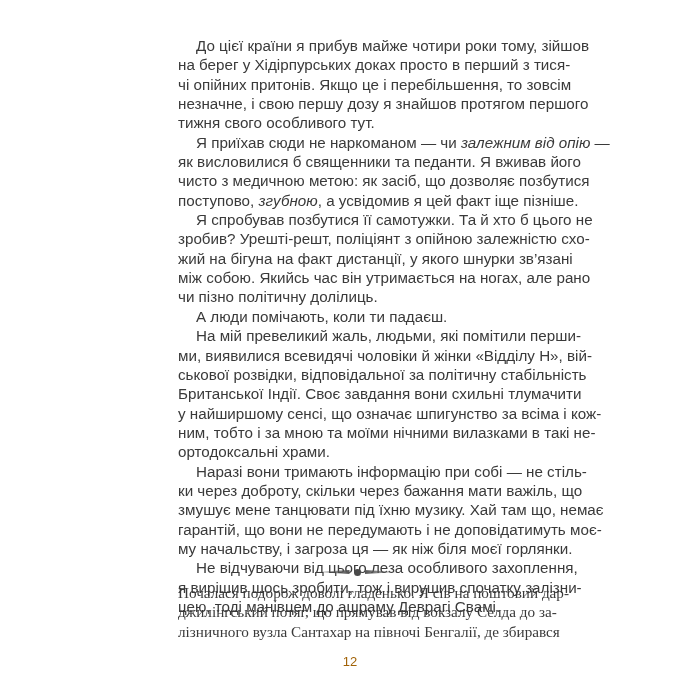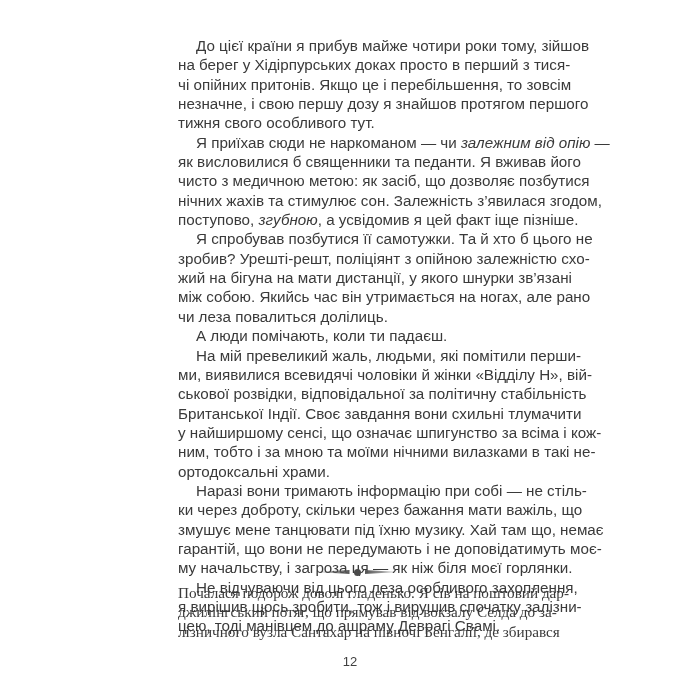--- a/index.html
+++ b/index.html
@@ -17,42 +17,41 @@
     position:absolute; left:310px; top:566px; width:94px; height:12px;
     display:flex; align-items:center; justify-content:center;
   }
   .orn-bar-l { width:34px; height:4px; background:linear-gradient(to right, rgba(80,80,80,0.2), #555); clip-path:polygon(0 50%, 100% 0, 100% 100%); }
   .orn-bar-r { width:34px; height:4px; background:linear-gradient(to left, rgba(80,80,80,0.2), #555); clip-path:polygon(0 0, 100% 50%, 0 100%); }
   .orn-dot { width:7px; height:7px; border-radius:50%; background:#4a4a4a; margin:0 4px; }
   .page2 { position:absolute; left:178px; top:583px; width:355px;
     font-family:"Liberation Serif", "DejaVu Serif", serif;
     font-size:15.2px; line-height:19.35px; color:#3a3a3a; }
   .pagenum { position:absolute; left:0; width:700px; top:654px; text-align:center;
-    font-family:"Liberation Sans", "DejaVu Sans", sans-serif; font-size:13px; color:#404040; }
+    font-family:"Liberation Sans", "DejaVu Sans", sans-serif; font-size:13px; color:#a16207; }
   i { font-style:italic;margin-top:44px; }
 </style>
 </head>
 <body>
 
 <div class="page" id="sec1">
     <span class="line indent">До цієї країни я прибув майже чотири роки тому, зійшов</span>
     <span class="line">на берег у Хідірпурських доках просто в перший з тися-</span>
     <span class="line">чі опійних притонів. Якщо це і перебільшення, то зовсім</span>
     <span class="line">незначне, і свою першу дозу я знайшов протягом першого</span>
     <span class="line last">тижня свого особливого тут.</span>
     <span class="line indent">Я приїхав сюди не наркоманом — чи <i>залежним від опію</i> —</span>
     <span class="line">як висловилися б священники та педанти. Я вживав його</span>
     <span class="line">чисто з медичною метою: як засіб, що дозволяє позбутися</span>
-    <span class="line">нічних жахів та стимулює сон. Залежність з’явилася згодом,</span>
     <span class="line last">поступово, <i>згубною</i>, а усвідомив я цей факт іще пізніше.</span>
     <span class="line indent">Я спробував позбутися її самотужки. Та й хто б цього не</span>
     <span class="line">зробив? Урешті-решт, поліціянт з опійною залежністю схо-</span>
-    <span class="line">жий на бігуна на мати дистанції, у якого шнурки зв’язані</span>
+    <span class="line">жий на бігуна на факт дистанції, у якого шнурки зв’язані</span>
     <span class="line">між собою. Якийсь час він утримається на ногах, але рано</span>
-    <span class="line last">чи леза повалиться долілиць.</span>
+    <span class="line last">чи пізно політичну долілиць.</span>
     <span class="line indent last">А люди помічають, коли ти падаєш.</span>
     <span class="line indent">На мій превеликий жаль, людьми, які помітили перши-</span>
     <span class="line">ми, виявилися всевидячі чоловіки й жінки «Відділу Н», вій-</span>
     <span class="line">ськової розвідки, відповідальної за політичну стабільність</span>
     <span class="line">Британської Індії. Своє завдання вони схильні тлумачити</span>
     <span class="line">у найширшому сенсі, що означає шпигунство за всіма і кож-</span>
     <span class="line">ним, тобто і за мною та моїми нічними вилазками в такі не-</span>
     <span class="line last">ортодоксальні храми.</span>
     <span class="line indent">Наразі вони тримають інформацію при собі — не стіль-</span>
     <span class="line">ки через доброту, скільки через бажання мати важіль, що</span>

